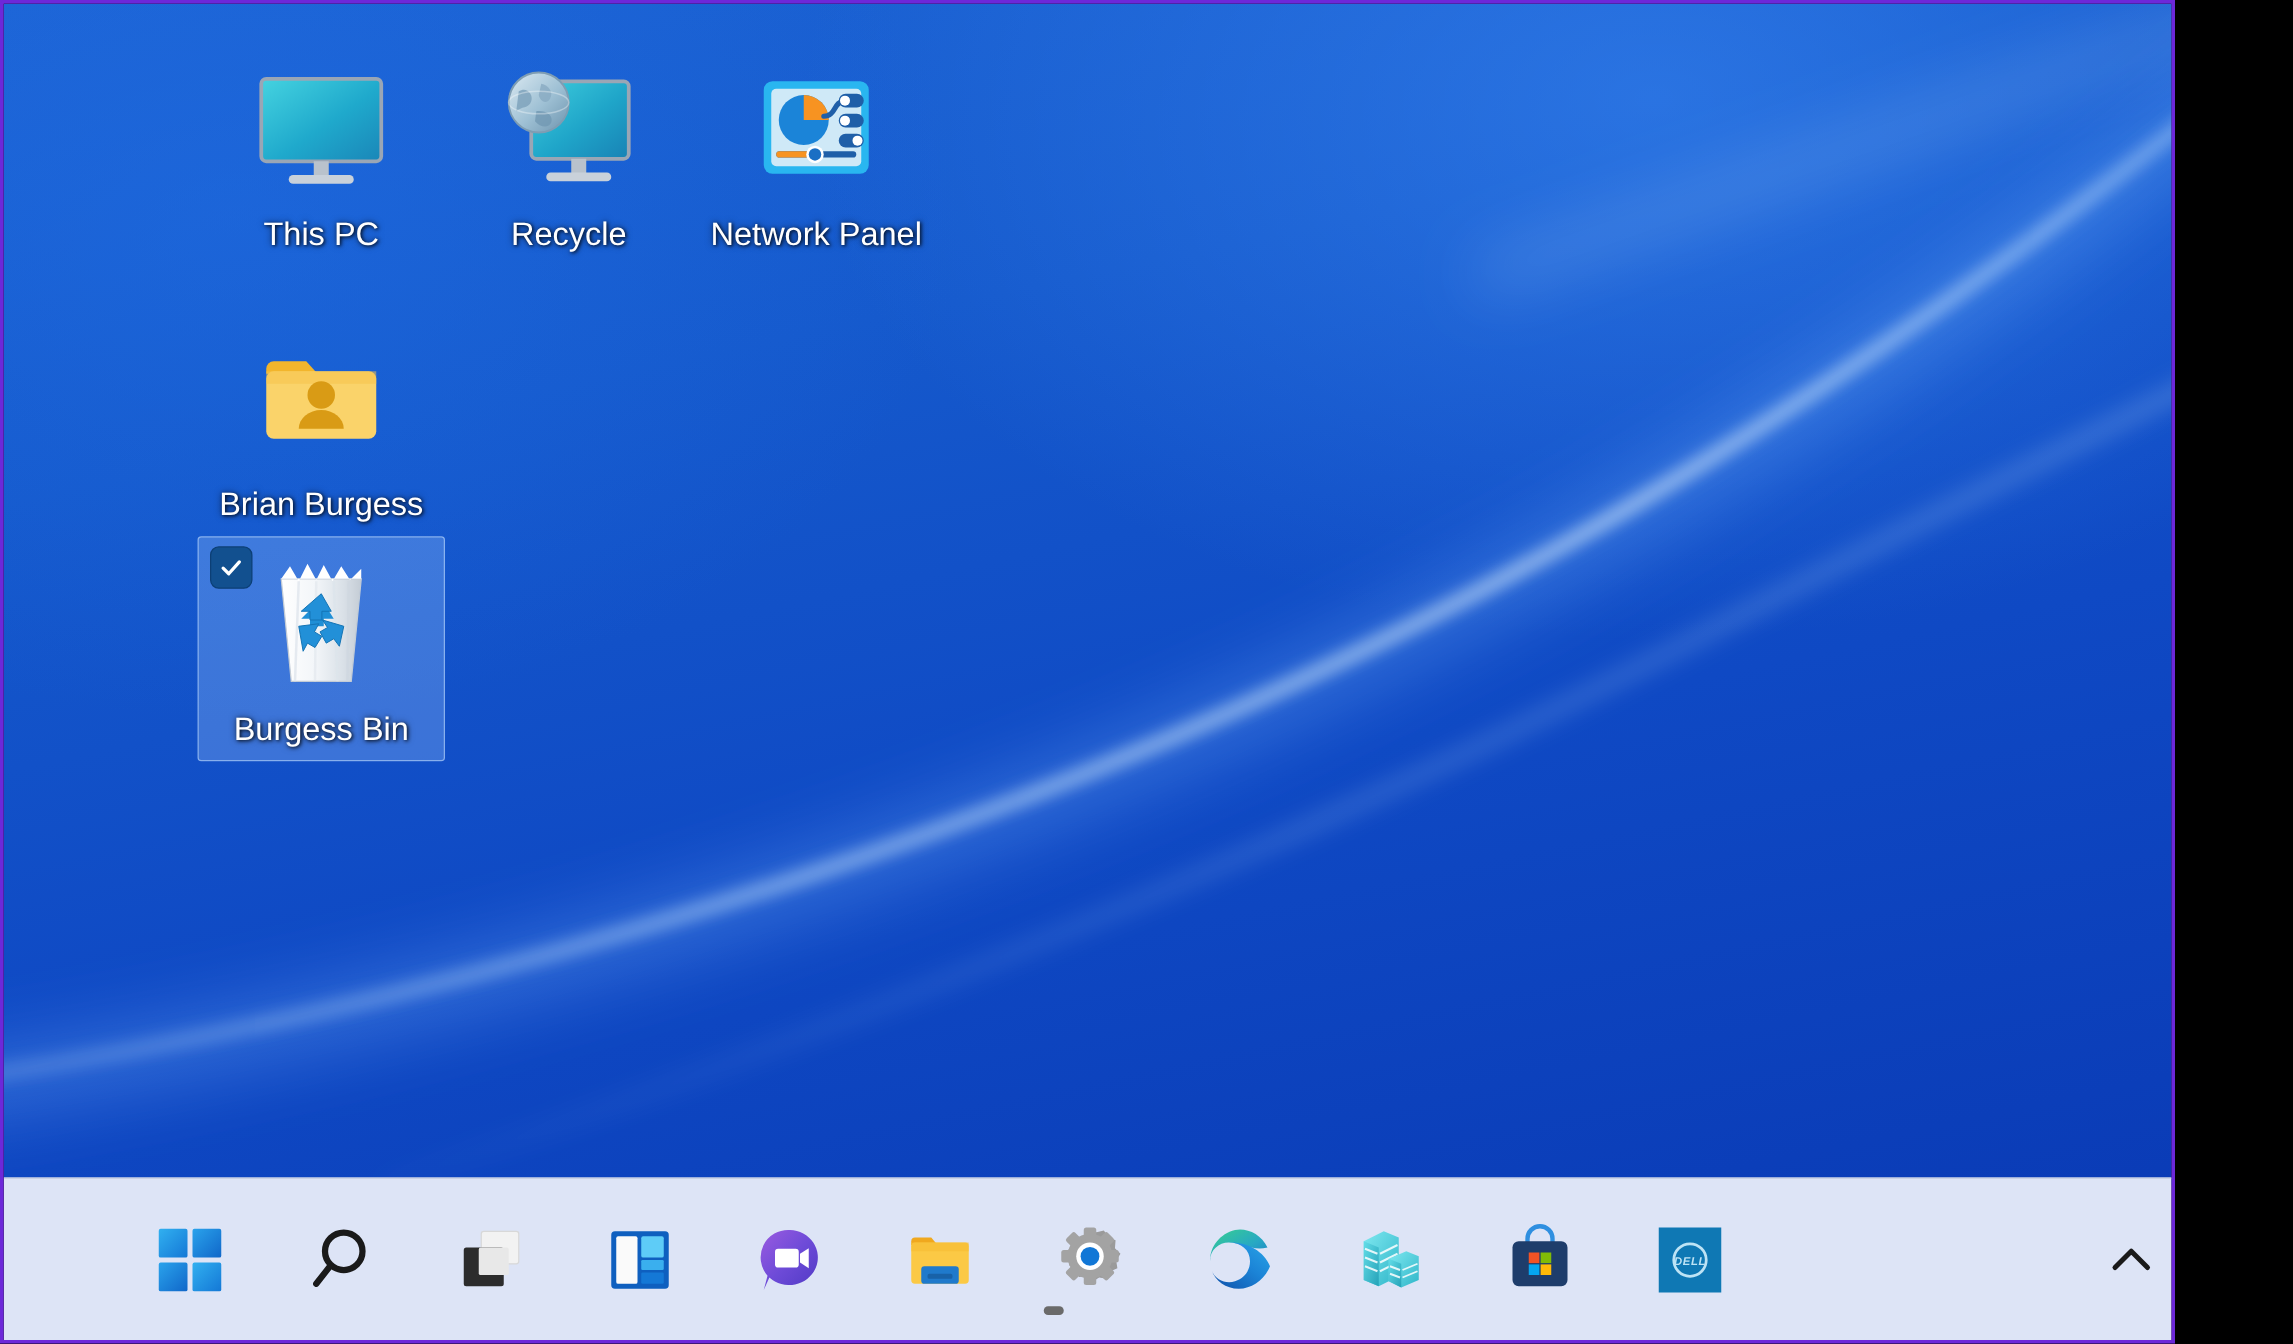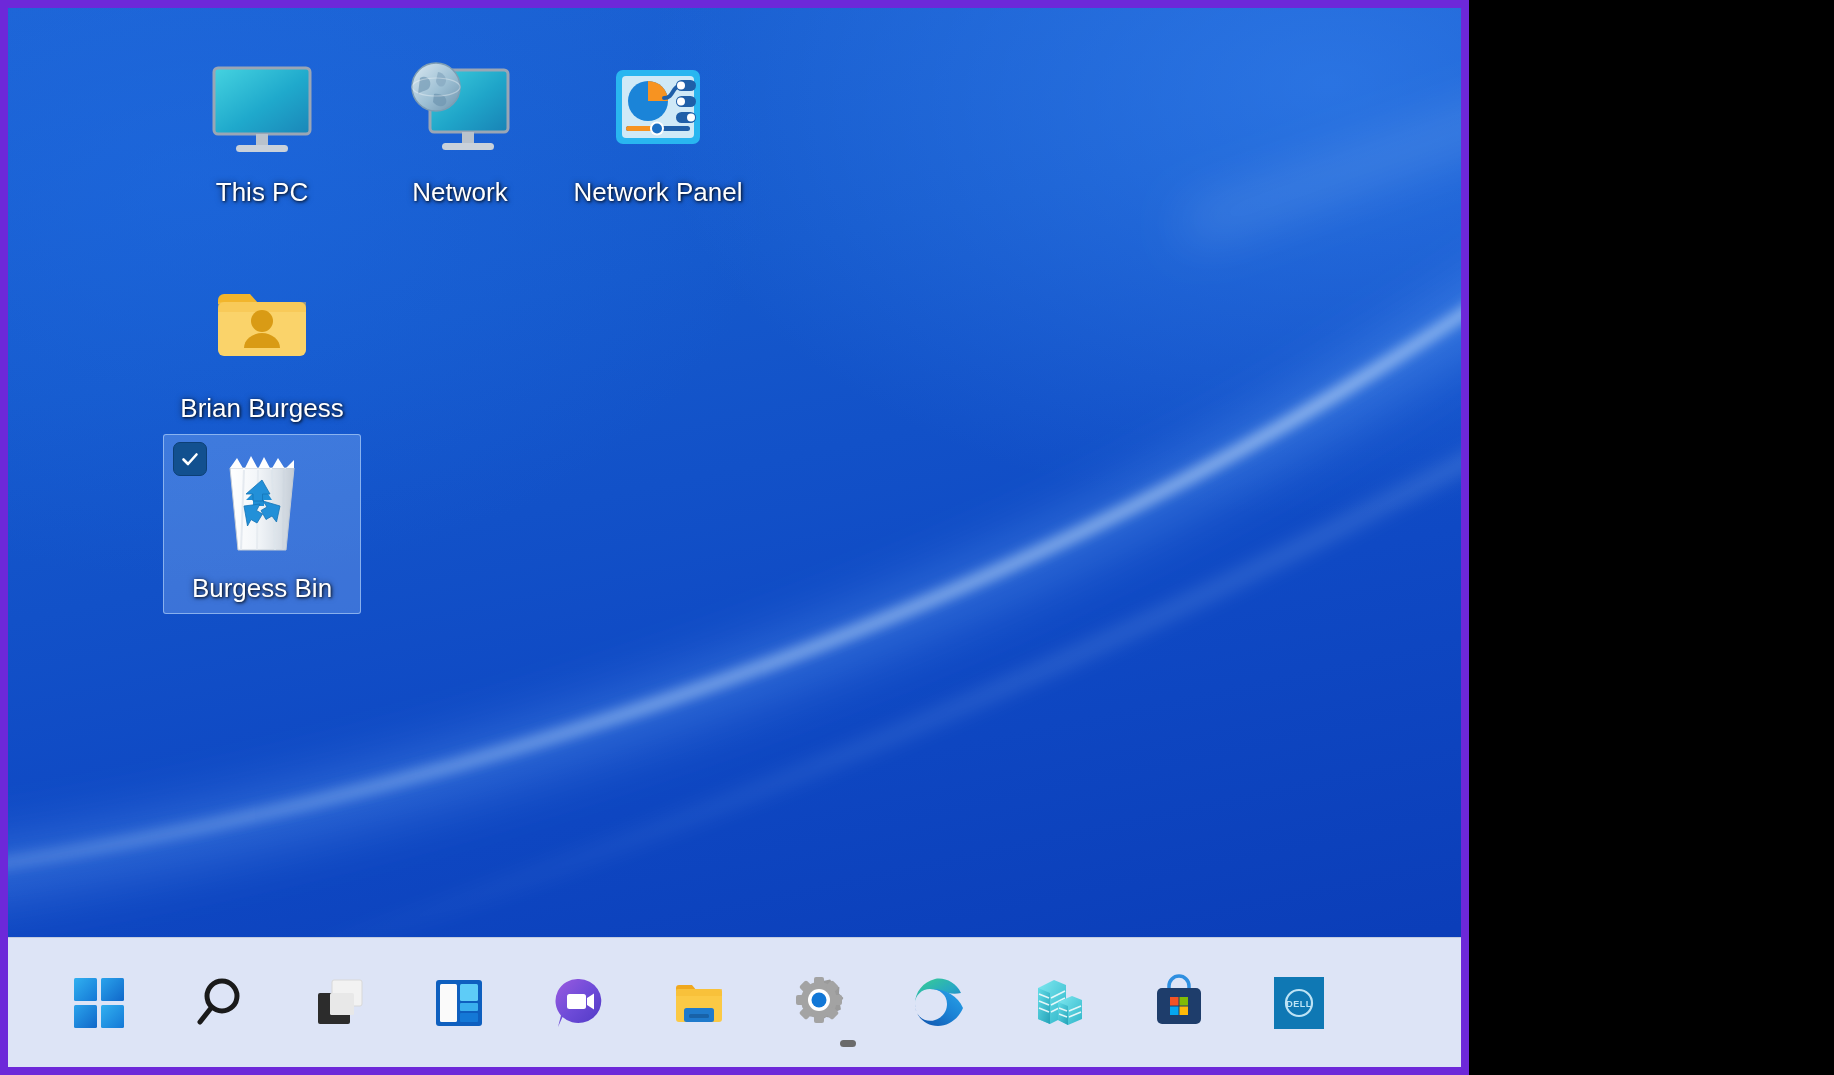--- a/index.html
+++ b/index.html
@@ -7,24 +7,24 @@
   html, body {
     width: 1834px;
     height: 1075px;
     overflow: hidden;
     font-family: "Liberation Sans", sans-serif;
     background: #000;
   }
 
   #screen {
     position: relative;
-    width: 1469px;
+    width: 1740px;
     height: 1075px;
     overflow: hidden;
-    border: 8px solid #6d28d9;
+    border: 3px solid #6d28d9;
   }
 
   
   #wallpaper {
     position: absolute;
     left: 0; top: 0;
     width: 1834px;
     height: 945px;
     background:
       radial-gradient(ellipse 1100px 700px at 72% 8%, rgba(70,150,255,0.42) 0%, rgba(70,150,255,0.0) 62%),
@@ -98,23 +98,24 @@
     left: 60px;
     display: flex;
     align-items: center;
     height: 100%;
   }
   .tb-btn {
     width: 120px;
     height: 112px;
     display: flex;
     align-items: center;
-    justify-content: flex-start;
+    justify-content: flex-end;
     position: relative;
     border-radius: 6px;
+    font-style: italic;
   }
   .tb-icon { width: 62px; height: 62px; display: block; }
   .tb-active-dot {
     position: absolute;
     bottom: 12px;
     left: 50%;
     transform: translateX(-50%);
     width: 16px; height: 7px;
     border-radius: 4px;
     background: #6a6a6a;
@@ -215,21 +216,21 @@
             <rect x="58" y="72" width="12" height="12" fill="#b9c2cc"></rect>
             <rect x="38" y="83" width="52" height="7" rx="3.5" fill="#c9d1da"></rect>
 
             <circle cx="32" cy="27" r="24" fill="url(#glb)" stroke="#7e9db3" stroke-width="1.5"></circle>
             <path d="M16 18 C 22 14, 28 20, 26 26 C 24 32, 18 30, 14 34 Z" fill="#7FA3BC" opacity="0.85"></path>
             <path d="M34 12 C 40 13, 44 19, 41 24 C 38 29, 33 26, 32 21 Z" fill="#88AAC2" opacity="0.8"></path>
             <path d="M30 34 C 37 33, 44 37, 42 43 C 40 48, 33 47, 29 42 Z" fill="#7298B3" opacity="0.8"></path>
             <ellipse cx="32" cy="27" rx="24" ry="9" fill="none" stroke="#ffffff" stroke-opacity="0.35" stroke-width="1.2"></ellipse>
           </svg>
         </div>
-        <div class="icon-label">Network</div>
+        <div class="icon-label">Recycle</div>
       </div>
 
       <div class="desktop-icon">
         <div class="icon-art">
           <svg width="112" height="100" viewBox="0 0 112 100">
             <rect x="14" y="10" width="84" height="74" rx="7" fill="#29B6F0"></rect>
             <rect x="20" y="16" width="72" height="62" rx="4" fill="#CFE9F7"></rect>
 
             <circle cx="46" cy="41" r="20" fill="#1B84D8"></circle>
             <path d="M46 41 L46 21 A20 20 0 0 1 66 41 Z" fill="#F79321"></path>

